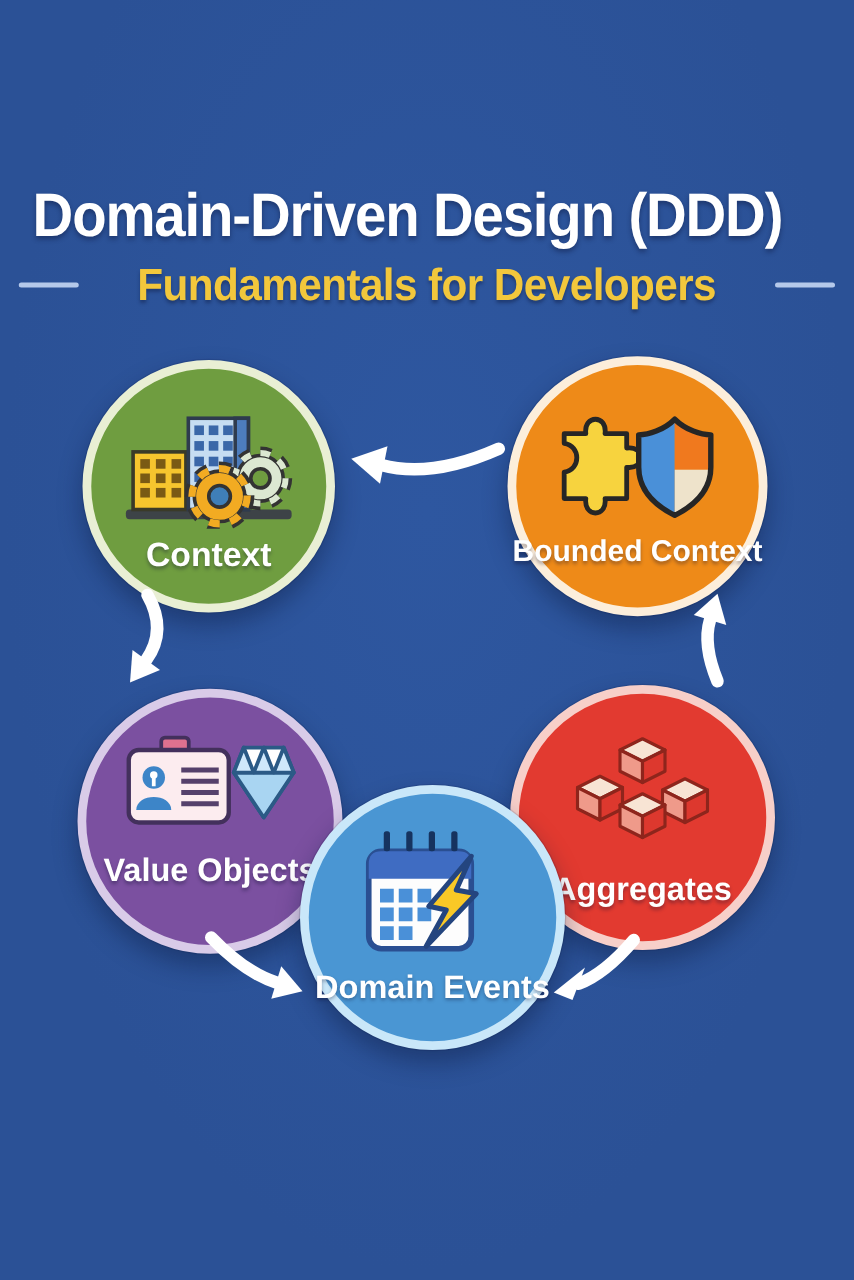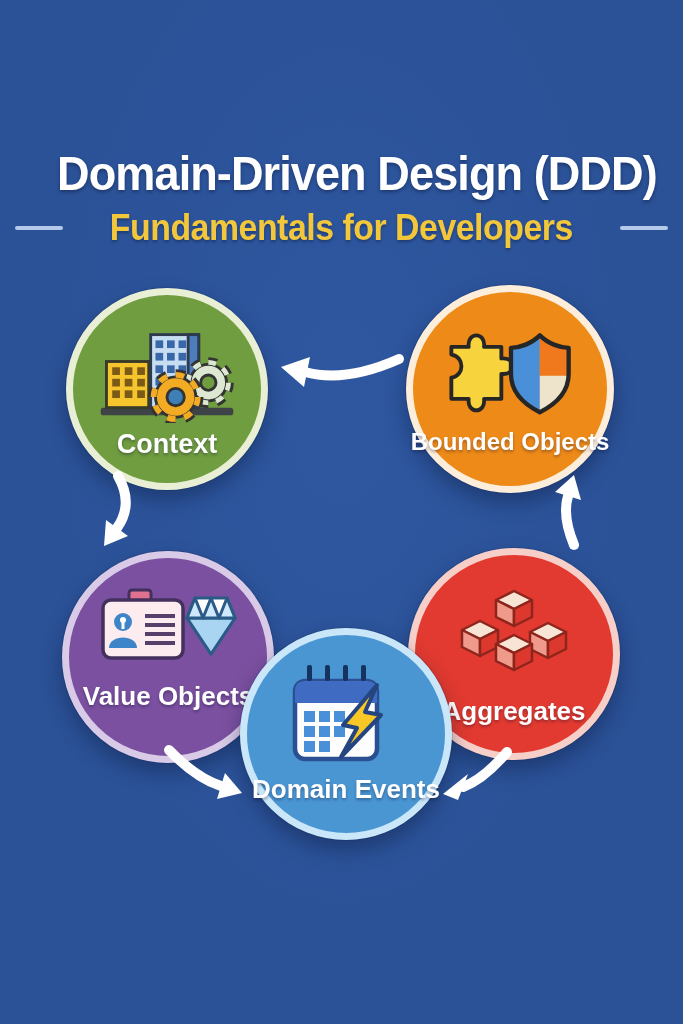--- a/index.html
+++ b/index.html
@@ -6,21 +6,21 @@
     --background:#2b5196; --title-text:#ffffff; --subtitle-text:#f2c73c;
     --subtitle-dash:#b5c9ea; --arrow:#ffffff;
   }
   *{box-sizing:border-box; margin:0; padding:0;}
   body{background:var(--background); font-family:"Liberation Sans", sans-serif;}
   .canvas{
     position:relative; width:683px; height:1024px; margin:0 auto;
     background:radial-gradient(ellipse at 50% 40%, #2e57a0 0%, var(--background) 70%);
     overflow:hidden;
   }
-  .header{position:absolute; top:148px; left:0; width:100%; text-align:right;}
+  .header{position:absolute; top:148px; left:0; width:100%; text-align:left;}
   .title{
     display:inline-block; color:var(--title-text);
     font-size:49px; font-weight:800; letter-spacing:-1px; line-height:1.05;
     transform:scaleX(0.92); transform-origin:center;
     text-shadow:0 2px 4px rgba(10,20,55,.45);
     white-space:nowrap;
   }
   .subtitle-row{margin-top:8px; display:flex; align-items:center; justify-content:center; gap:32px;}
   .dash{width:48px; height:4px; border-radius:2px; background:var(--subtitle-dash);}
   .subtitle{
@@ -127,21 +127,21 @@
           <path d="M106,16 C97,25 84,29 76,29 L76,56 C76,77 92,89 106,96 C120,89 136,77 136,56 L136,29 C128,29 115,25 106,16 Z"></path>
         </clipPath>
       </defs>
       <g clip-path="url(#shield-clip)">
         <rect x="70" y="10" width="36" height="92" fill="#4a90d8"></rect>
         <rect x="106" y="10" width="34" height="48" fill="#f0791e"></rect>
         <rect x="106" y="58" width="34" height="44" fill="#eee3cb"></rect>
       </g>
       <path d="M106,16 C97,25 84,29 76,29 L76,56 C76,77 92,89 106,96 C120,89 136,77 136,56 L136,29 C128,29 115,25 106,16 Z" fill="none" stroke="#262626" stroke-width="4.5" stroke-linejoin="round"></path>
     </svg>
-    <div class="node-label">Bounded Objects</div>
+    <div class="node-label">Bounded Context</div>
   </div>
 
   <div class="node" id="node-entities" style="background: rgb(123, 80, 160); border-color: rgb(217, 203, 232);">
     <svg width="150" height="92" viewBox="0 0 150 92">
       <g>
         <rect x="36" y="6" width="22" height="12" rx="3" fill="#e0718f" stroke="#43305c" stroke-width="3"></rect>
         <rect x="10" y="16" width="80" height="58" rx="8" fill="#fcecef" stroke="#43305c" stroke-width="3.5"></rect>
         <circle cx="30" cy="38" r="9" fill="#3d85c8"></circle>
         <path d="M16,64 C16,50 44,50 44,64 Z" fill="#3d85c8"></path>
         <circle cx="30" cy="36" r="3" fill="#fff"></circle>

